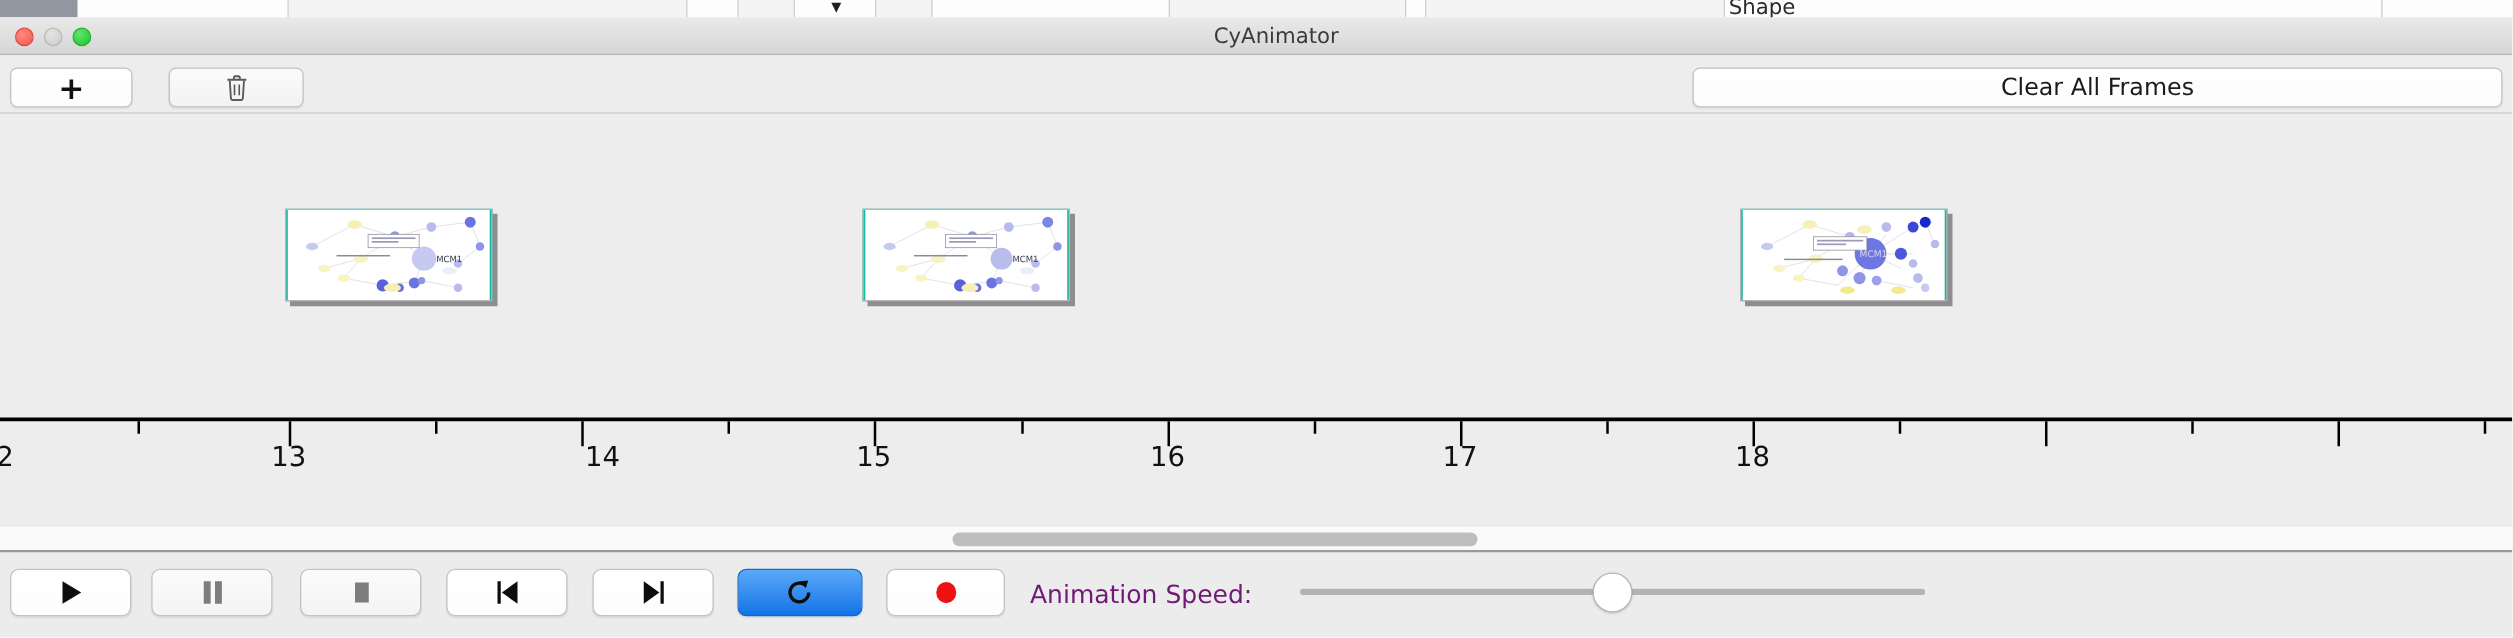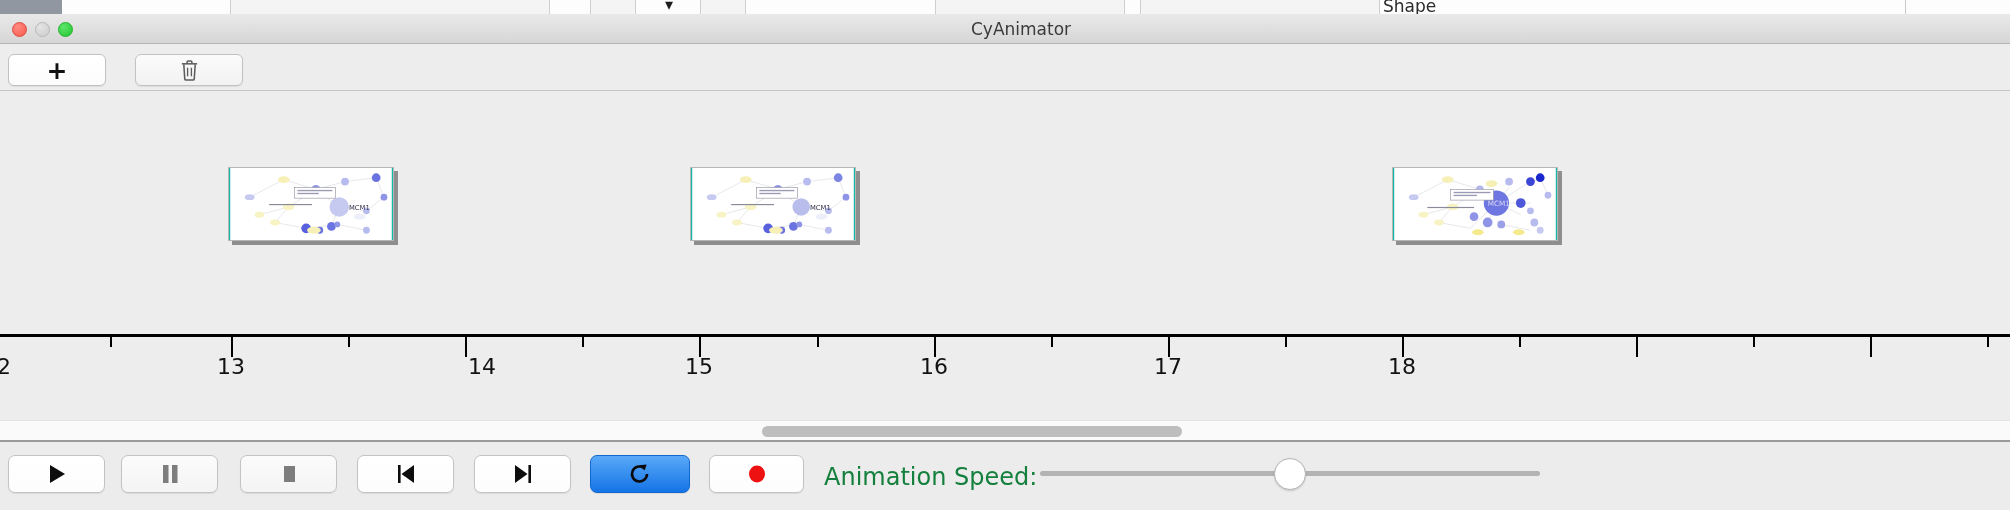--- a/index.html
+++ b/index.html
@@ -258,22 +258,22 @@
   #pause-button   { left: 121px; width: 97px; }
   #stop-button    { left: 240px; width: 97px; }
   #prev-frame-button { left: 357px; width: 97px; }
   #next-frame-button { left: 474px; width: 97px; }
   #loop-button    { left: 590px; width: 100px; }
   #record-button  { left: 709px; width: 95px; }
 
   .speed-label {
     position: absolute;
     left: 824px; top: 21px;
-    font-size: 24px;
-    color: #15803d;
+    font-size: 20px;
+    color: #701a75;
     font-family: "DejaVu Sans", "Liberation Sans", sans-serif;
     white-space: nowrap;
   }
   .slider {
     position: absolute;
     left: 1040px; top: 24px;
     width: 500px; height: 18px;
   }
   .slider-track {
     position: absolute;
@@ -326,20 +326,23 @@
 
     <div class="btn grey" id="delete-frame-button">
       <svg class="trash-icon" viewBox="0 0 20 23">
         <path d="M2 5 h16" stroke="#5b5b5b" stroke-width="1.6" fill="none"></path>
         <path d="M7.5 5 V3.2 a1.2 1.2 0 0 1 1.2 -1.2 h2.6 a1.2 1.2 0 0 1 1.2 1.2 V5" stroke="#5b5b5b" stroke-width="1.6" fill="none"></path>
         <path d="M4 5.6 l1 15.2 a1.3 1.3 0 0 0 1.3 1.2 h7.4 a1.3 1.3 0 0 0 1.3 -1.2 l1 -15.2" stroke="#5b5b5b" stroke-width="1.6" fill="none"></path>
         <path d="M8 9 v9 M12 9 v9" stroke="#5b5b5b" stroke-width="1.4" fill="none"></path>
       </svg>
     </div>
 
+    <div class="btn white" id="clear-all-frames-button">
+      <span class="clear-label">Clear All Frames</span>
+    </div>
   </div>
 
   <div class="timeline">
 
     <div class="timeline-canvas">
 
       <div class="frame" style="left:228px; top:76px;">
         <div class="shadow"></div>
         <div class="plate">
           <svg class="netsvg" viewBox="0 0 166 74">

